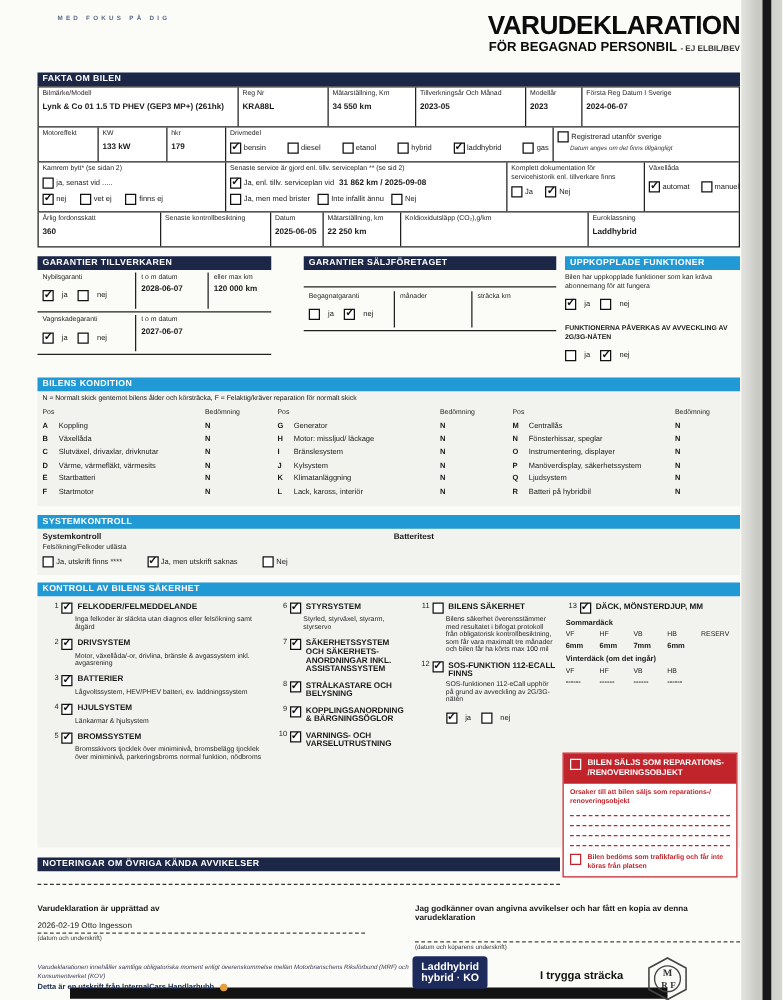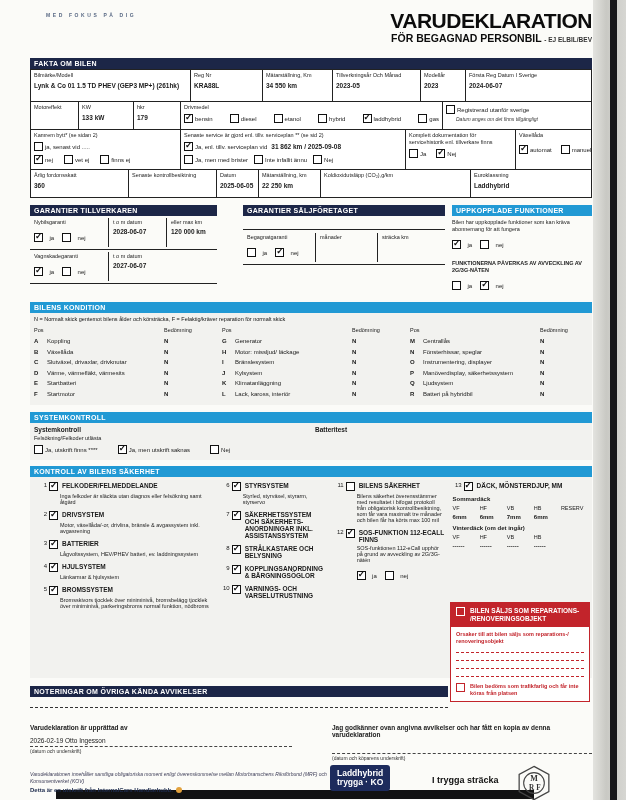--- a/index.html
+++ b/index.html
@@ -919,21 +919,21 @@
 
     <div class="fineprint">Varudeklarationen innehåller samtliga obligatoriska moment enligt överenskommelse mellan Motorbranschens Riksförbund (MRF) och Konsumentverket (KOV)</div>
     <div class="printnote">
       <span>Detta är en utskrift från InternalCars Handlarhubb.</span>
       <span class="hub-icon"></span>
     </div>
 
     <div class="logos">
       <div class="kvlogo">
         <div>Laddhybrid</div>
-        <div>trygga · KO</div>
+        <div>hybrid · KO</div>
       </div>
       <div class="trygga">I trygga sträcka</div>
       <div class="mrf">
         <svg width="36" height="36" viewBox="0 0 40 40">
           <polygon points="20,1.5 36.5,10.5 36.5,29.5 20,38.5 3.5,29.5 3.5,10.5" fill="none" stroke="#444" stroke-width="1.4"></polygon>
           <circle cx="20" cy="20" r="11.5" fill="none" stroke="#444" stroke-width="1.2"></circle>
           <text x="20" y="18" text-anchor="middle" font-size="9" font-weight="bold" font-family="Liberation Serif, serif" fill="#333">M</text>
           <text x="14.5" y="28" font-size="8" font-weight="bold" font-family="Liberation Serif, serif" fill="#333">R</text>
           <text x="22.5" y="28" font-size="8" font-weight="bold" font-family="Liberation Serif, serif" fill="#333">F</text>
         </svg>

